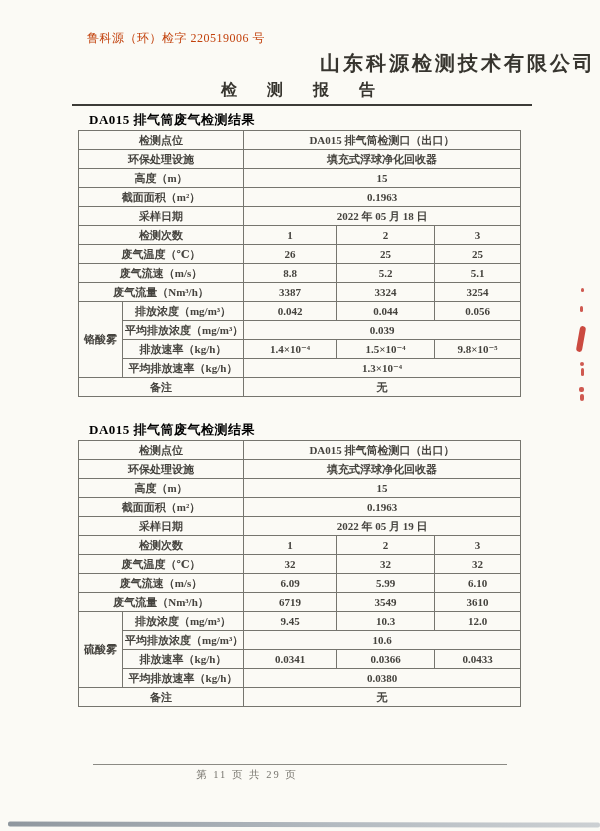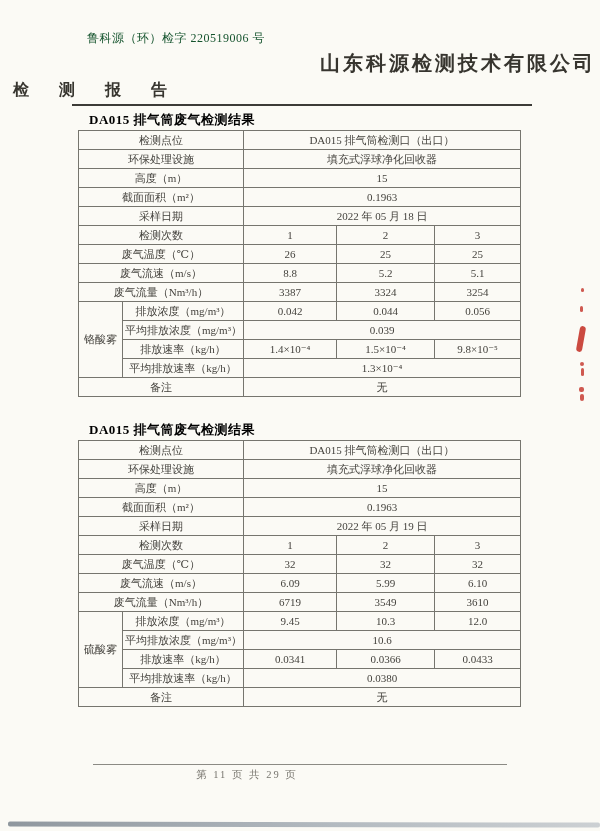--- a/index.html
+++ b/index.html
@@ -6,43 +6,43 @@
   html,body { width:600px; height:831px; }
   body {
     position:relative;
     background:#fbfaf5;
     font-family:"Liberation Serif","DejaVu Serif",serif;
     color:#45433e;
     overflow:hidden;
   }
   .report-no {
     position:absolute; left:87px; top:30px;
-    font-size:12px; letter-spacing:0.5px; color:#14532d;text-align:right;
+    font-size:12px; letter-spacing:0.5px; color:#c2410c;text-align:right;
   }
   .company {
     position:absolute; left:0; top:50px; width:596px; text-align:right;
     font-size:20px; font-weight:600; letter-spacing:3px; color:#37352f;
   }
   .doc-title {
-    position:absolute; left:0; top:80px; width:596px; text-align:left;
+    position:absolute; left:0; top:80px; width:596px; text-align:center;
     font-size:16px; font-weight:600; letter-spacing:13px; text-indent:13px; color:#37352f;
   }
   .head-rule {
     position:absolute; left:72px; top:104px; width:460px; height:2px; background:#3c3b37;
   }
   .tbl-title {
     position:absolute; left:89px;
     font-size:13px; font-weight:bold; letter-spacing:0.5px; color:#000000;
   }
   .t1-title { top:111px; }
   .t2-title { top:421px; }
   table.report {
     position:absolute; left:78px; width:442px;
     border-collapse:collapse; table-layout:fixed;
-    font-size:11px; text-align:center;
+    font-size:11px; text-align:center;font-weight:bold;
   }
   table.t1 { top:130px; }
   table.t2 { top:440px; }
   table.report td {
     border:1px solid #76756e; height:19px; padding:0 2px;
     color:#45433e; overflow:hidden; white-space:nowrap;
   }
   col.c-g { width:44px; } col.c-l { width:121px; }
   col.c-1 { width:93px; } col.c-2 { width:98px; } col.c-3 { width:86px; }
   .foot-rule {

